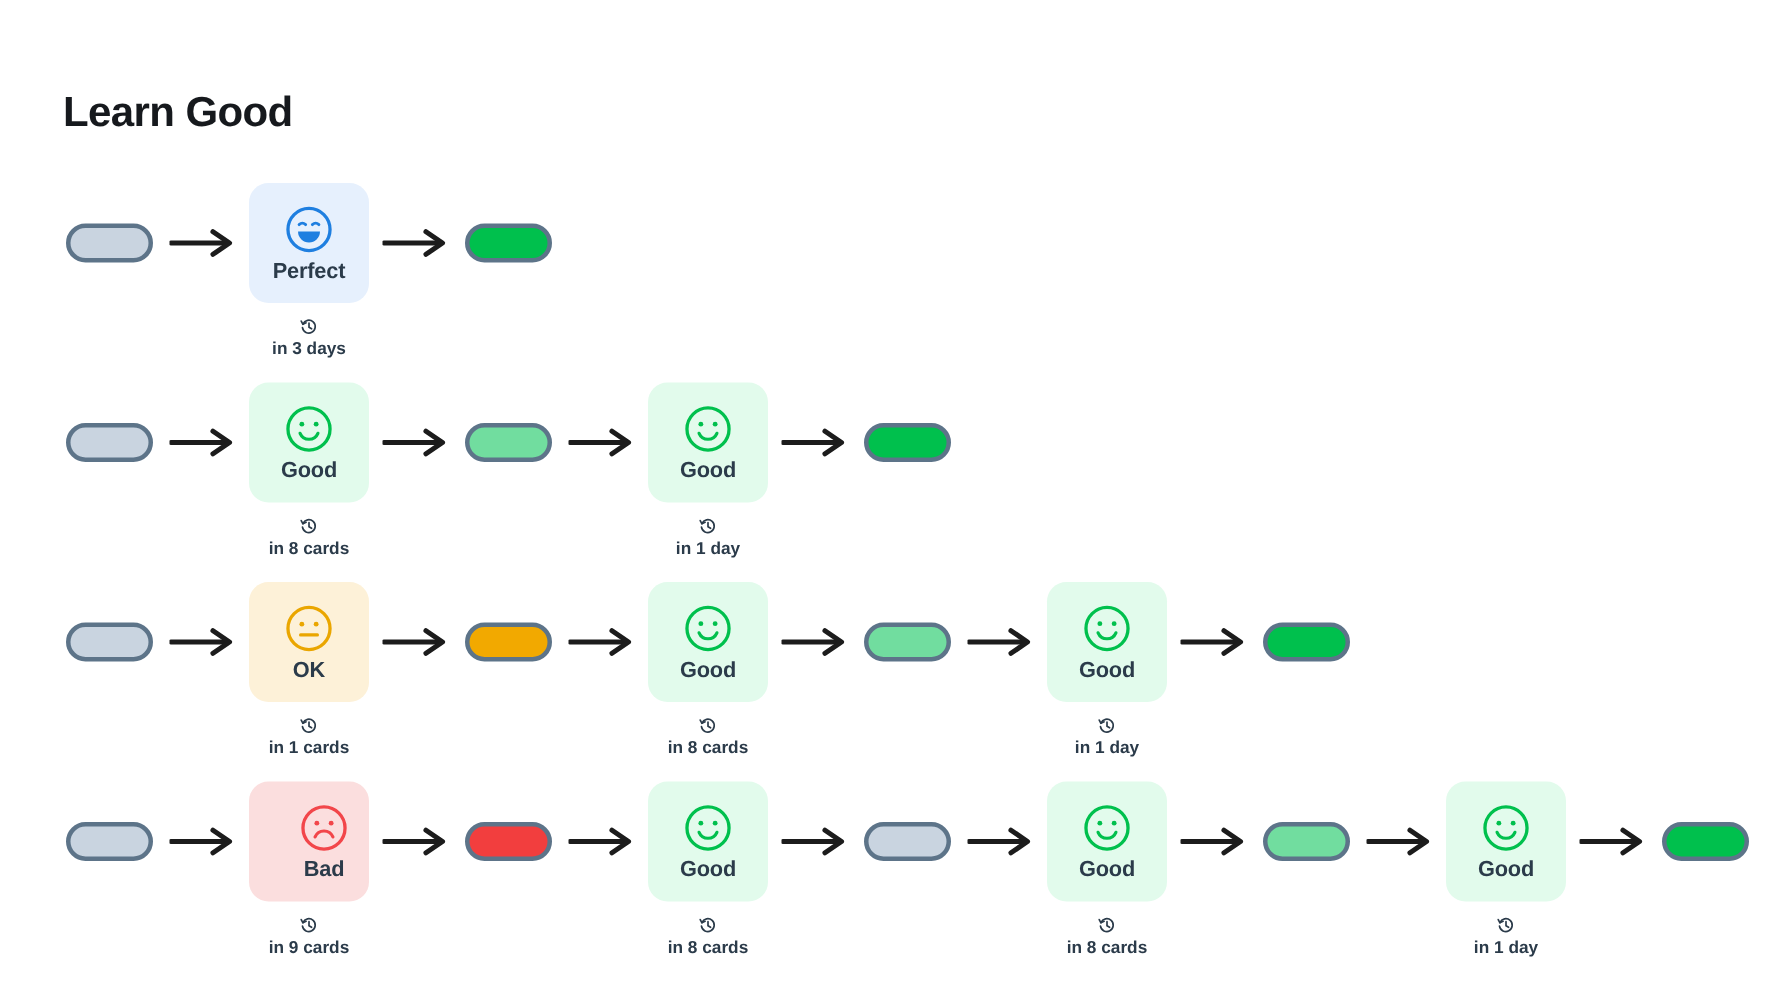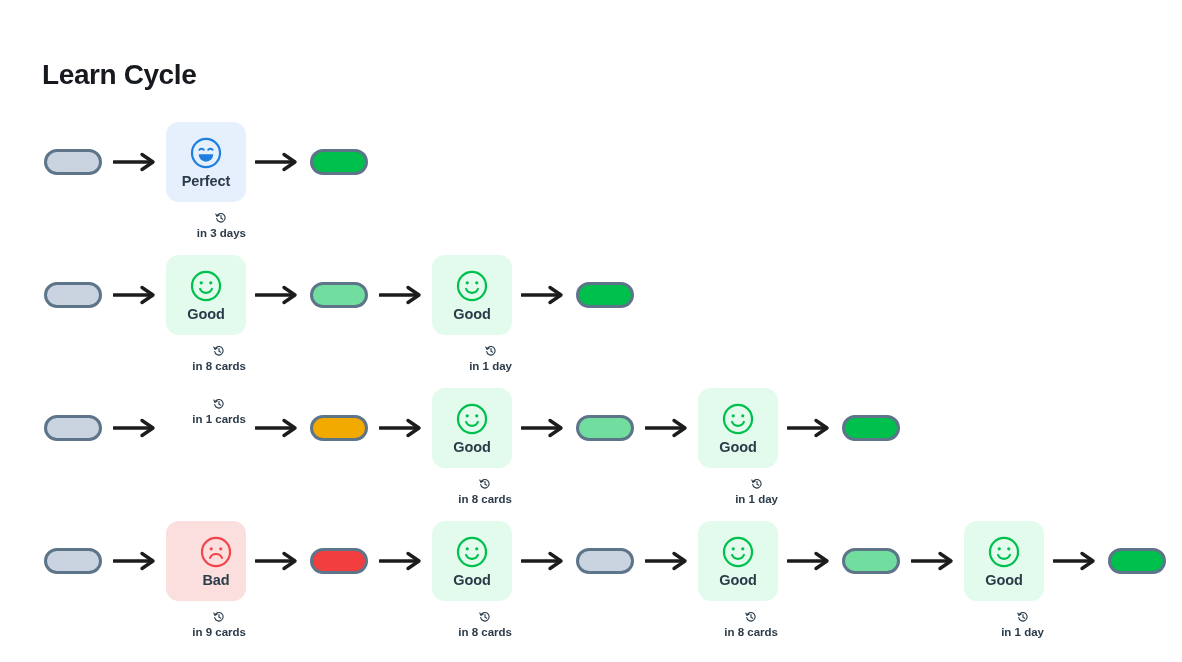--- a/index.html
+++ b/index.html
@@ -84,21 +84,20 @@
   .arrow {
     width: 44px;
     height: 20px;
     position: relative;
   }
   .arrow svg { display: block; }
 
   
   .card-slot {
     width: 80px;
-    align-items: flex-end;
   }
   .card {
     width: 80px;
     height: 80px;
     border-radius: 13px;
     display: flex;
     flex-direction: column;
     align-items: center;
     justify-content: center;
     gap: 4px;
@@ -131,21 +130,21 @@
     flex-direction: column;
   }
   .caption svg { display: block; flex: 0 0 auto; }
   .caption .cap-text { line-height: 1; }
 </style>
 </head>
 <body>
 
 <div class="page">
 
-  <h1 class="page-title">Learn Cycle</h1>
+  <h1 class="page-title">Learn Good</h1>
 
   <div class="rows">
       <div class="row">
         <div class="slot pill-slot">
           <div class="pill grey"></div>
         </div>
         <div class="slot arrow-slot">
           <div class="arrow">
             <svg width="44" height="20" viewBox="0 0 44 20" fill="none">
     <path d="M1 10 H36" stroke="#1c1c1c" stroke-width="3.4" stroke-linecap="round"></path>
@@ -283,20 +282,31 @@
         </div>
         <div class="slot arrow-slot">
           <div class="arrow">
             <svg width="44" height="20" viewBox="0 0 44 20" fill="none">
     <path d="M1 10 H36" stroke="#1c1c1c" stroke-width="3.4" stroke-linecap="round"></path>
     <path d="M29 2.5 L40 10 L29 17.5" stroke="#1c1c1c" stroke-width="3.4" stroke-linecap="round" stroke-linejoin="round" fill="none"></path>
   </svg>
           </div>
         </div>
         <div class="slot card-slot">
+          <div class="card ok">
+            <span>
+              <svg class="face" viewBox="0 0 40 40" fill="none">
+    <circle cx="20" cy="20" r="16.5" stroke="#eaa600" stroke-width="2.6"></circle>
+    <circle cx="14.4" cy="16.6" r="1.9" fill="#eaa600"></circle>
+    <circle cx="25.6" cy="16.6" r="1.9" fill="#eaa600"></circle>
+    <path d="M13.4 25 h13.2" stroke="#eaa600" stroke-width="2.5" stroke-linecap="round"></path>
+  </svg>
+            </span>
+            <span class="grade-label">OK</span>
+          </div>
           <div class="caption">
             <span>
               <svg width="12" height="12" viewBox="0 0 16 16" fill="none">
     <path d="M2.6 5.4 A5.7 5.7 0 1 1 2.2 8.6" stroke="#2b3b4a" stroke-width="1.5" stroke-linecap="round" fill="none"></path>
     <path d="M1.1 2.7 L2.6 5.6 L5.4 4.3" stroke="#2b3b4a" stroke-width="1.5" stroke-linecap="round" stroke-linejoin="round" fill="none"></path>
     <path d="M8 4.6 V8.2 L10.3 9.6" stroke="#2b3b4a" stroke-width="1.5" stroke-linecap="round" fill="none"></path>
   </svg>
             </span>
             <span class="cap-text">in 1 cards</span>
           </div>

